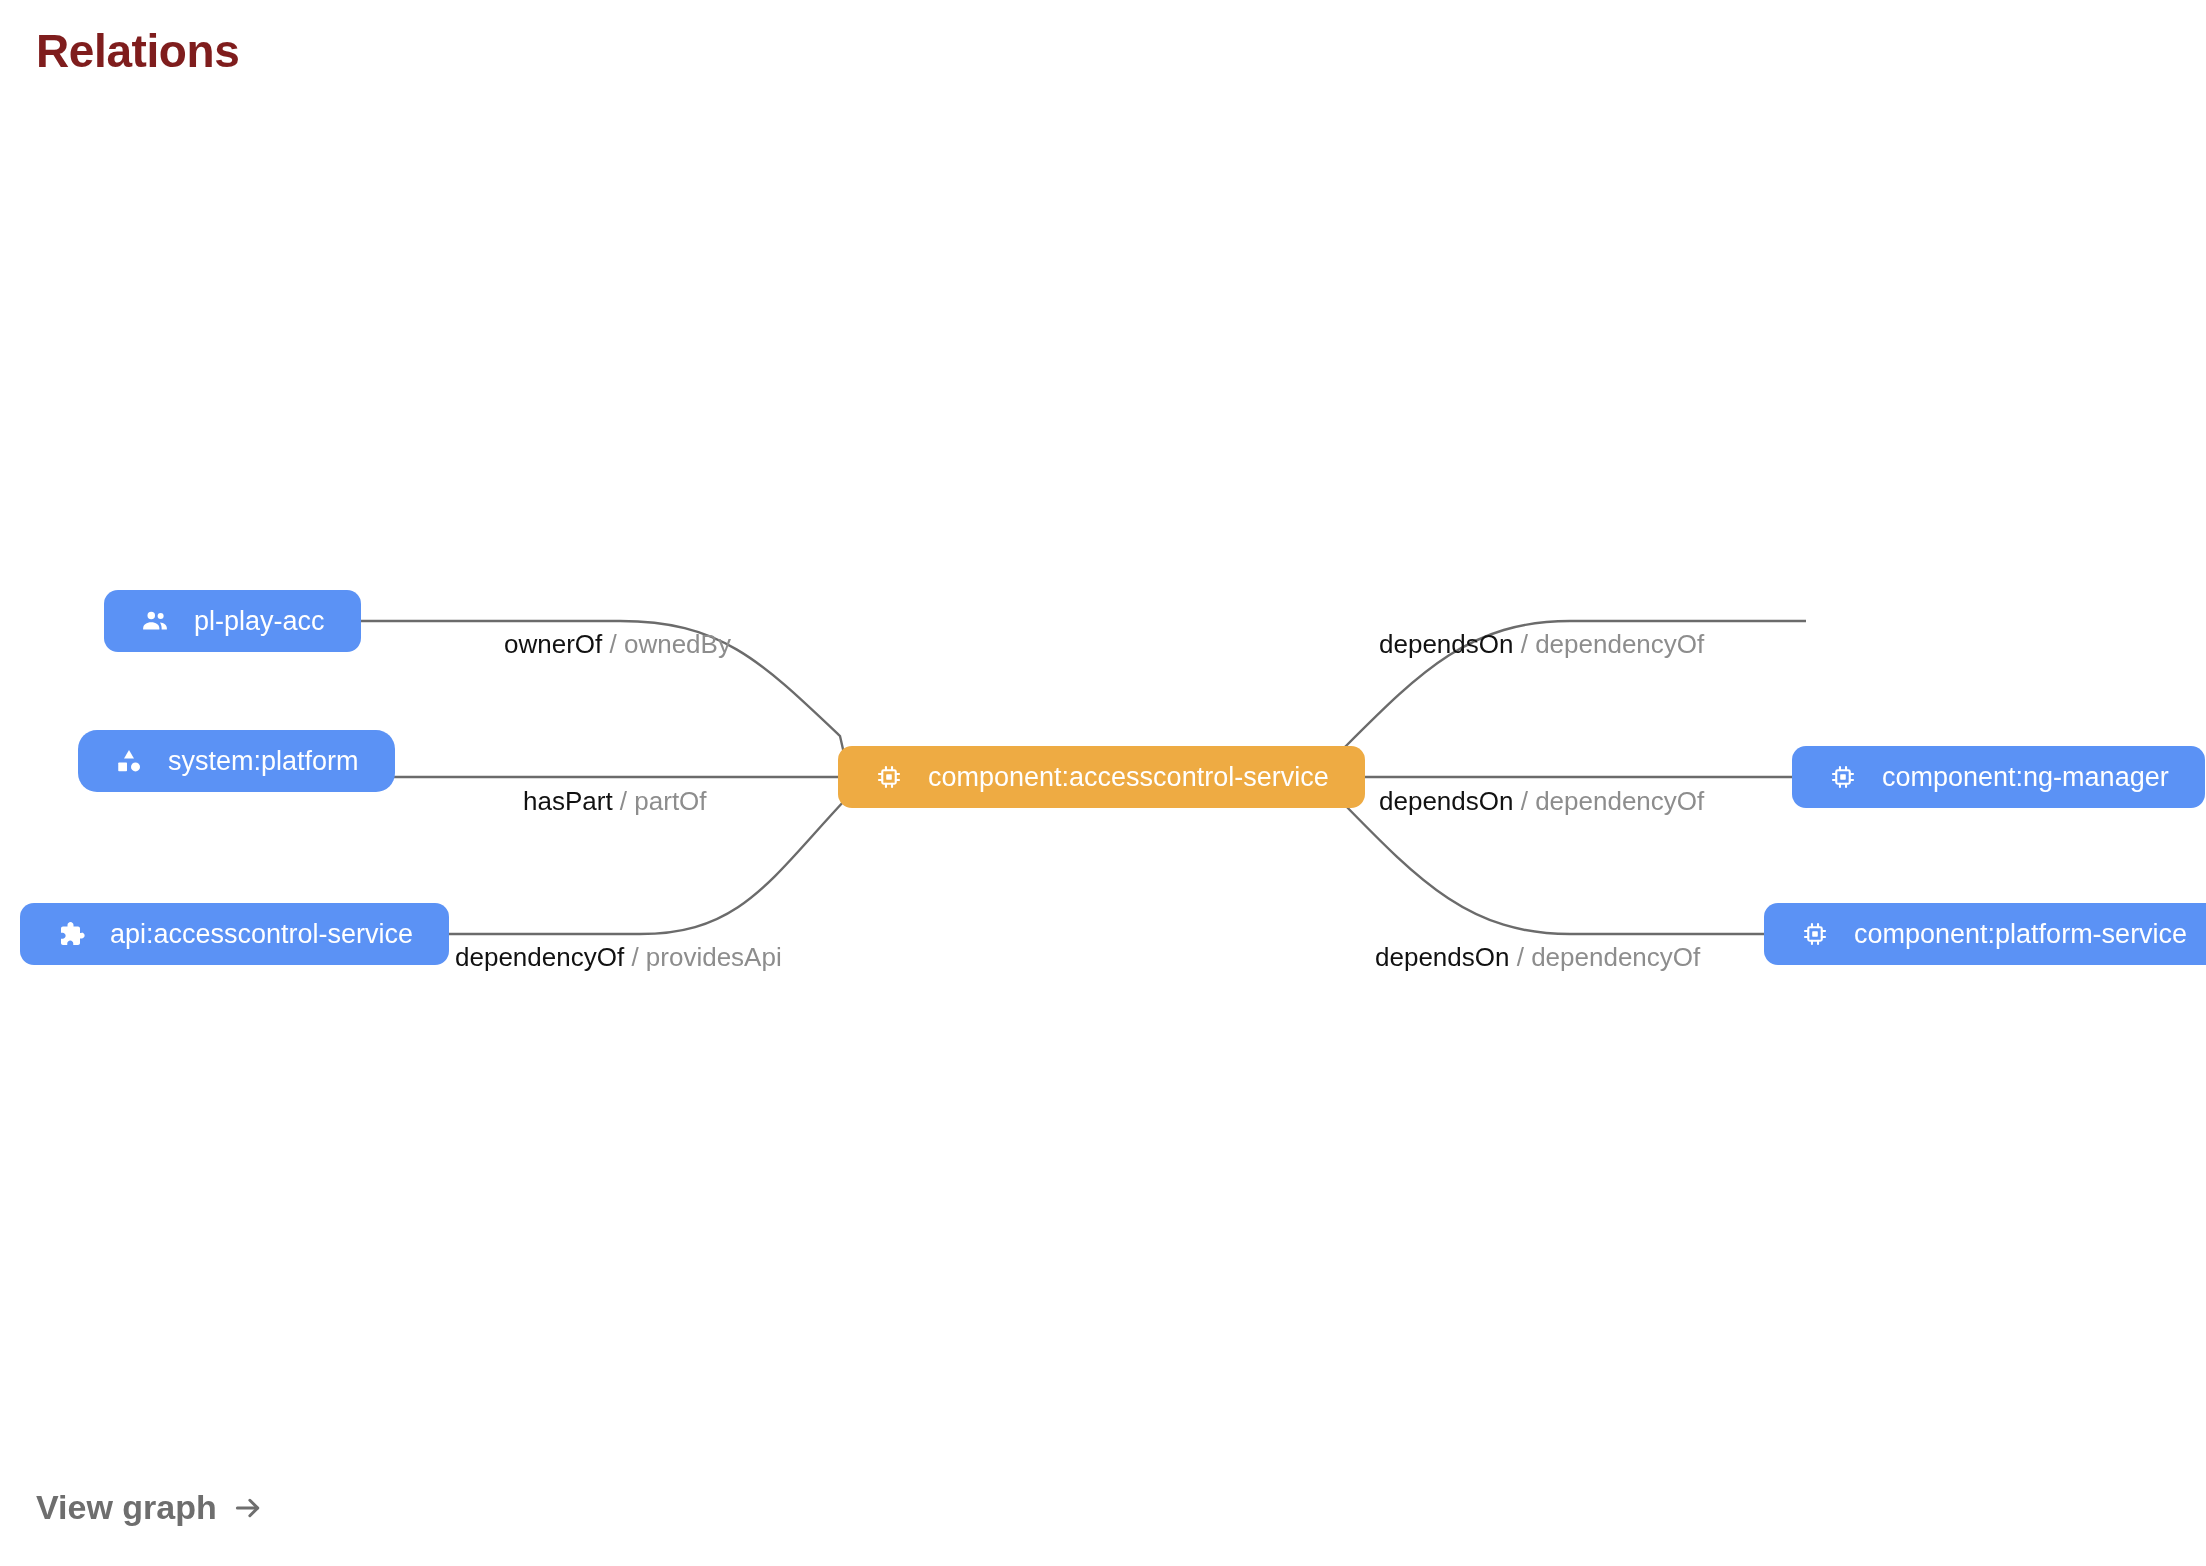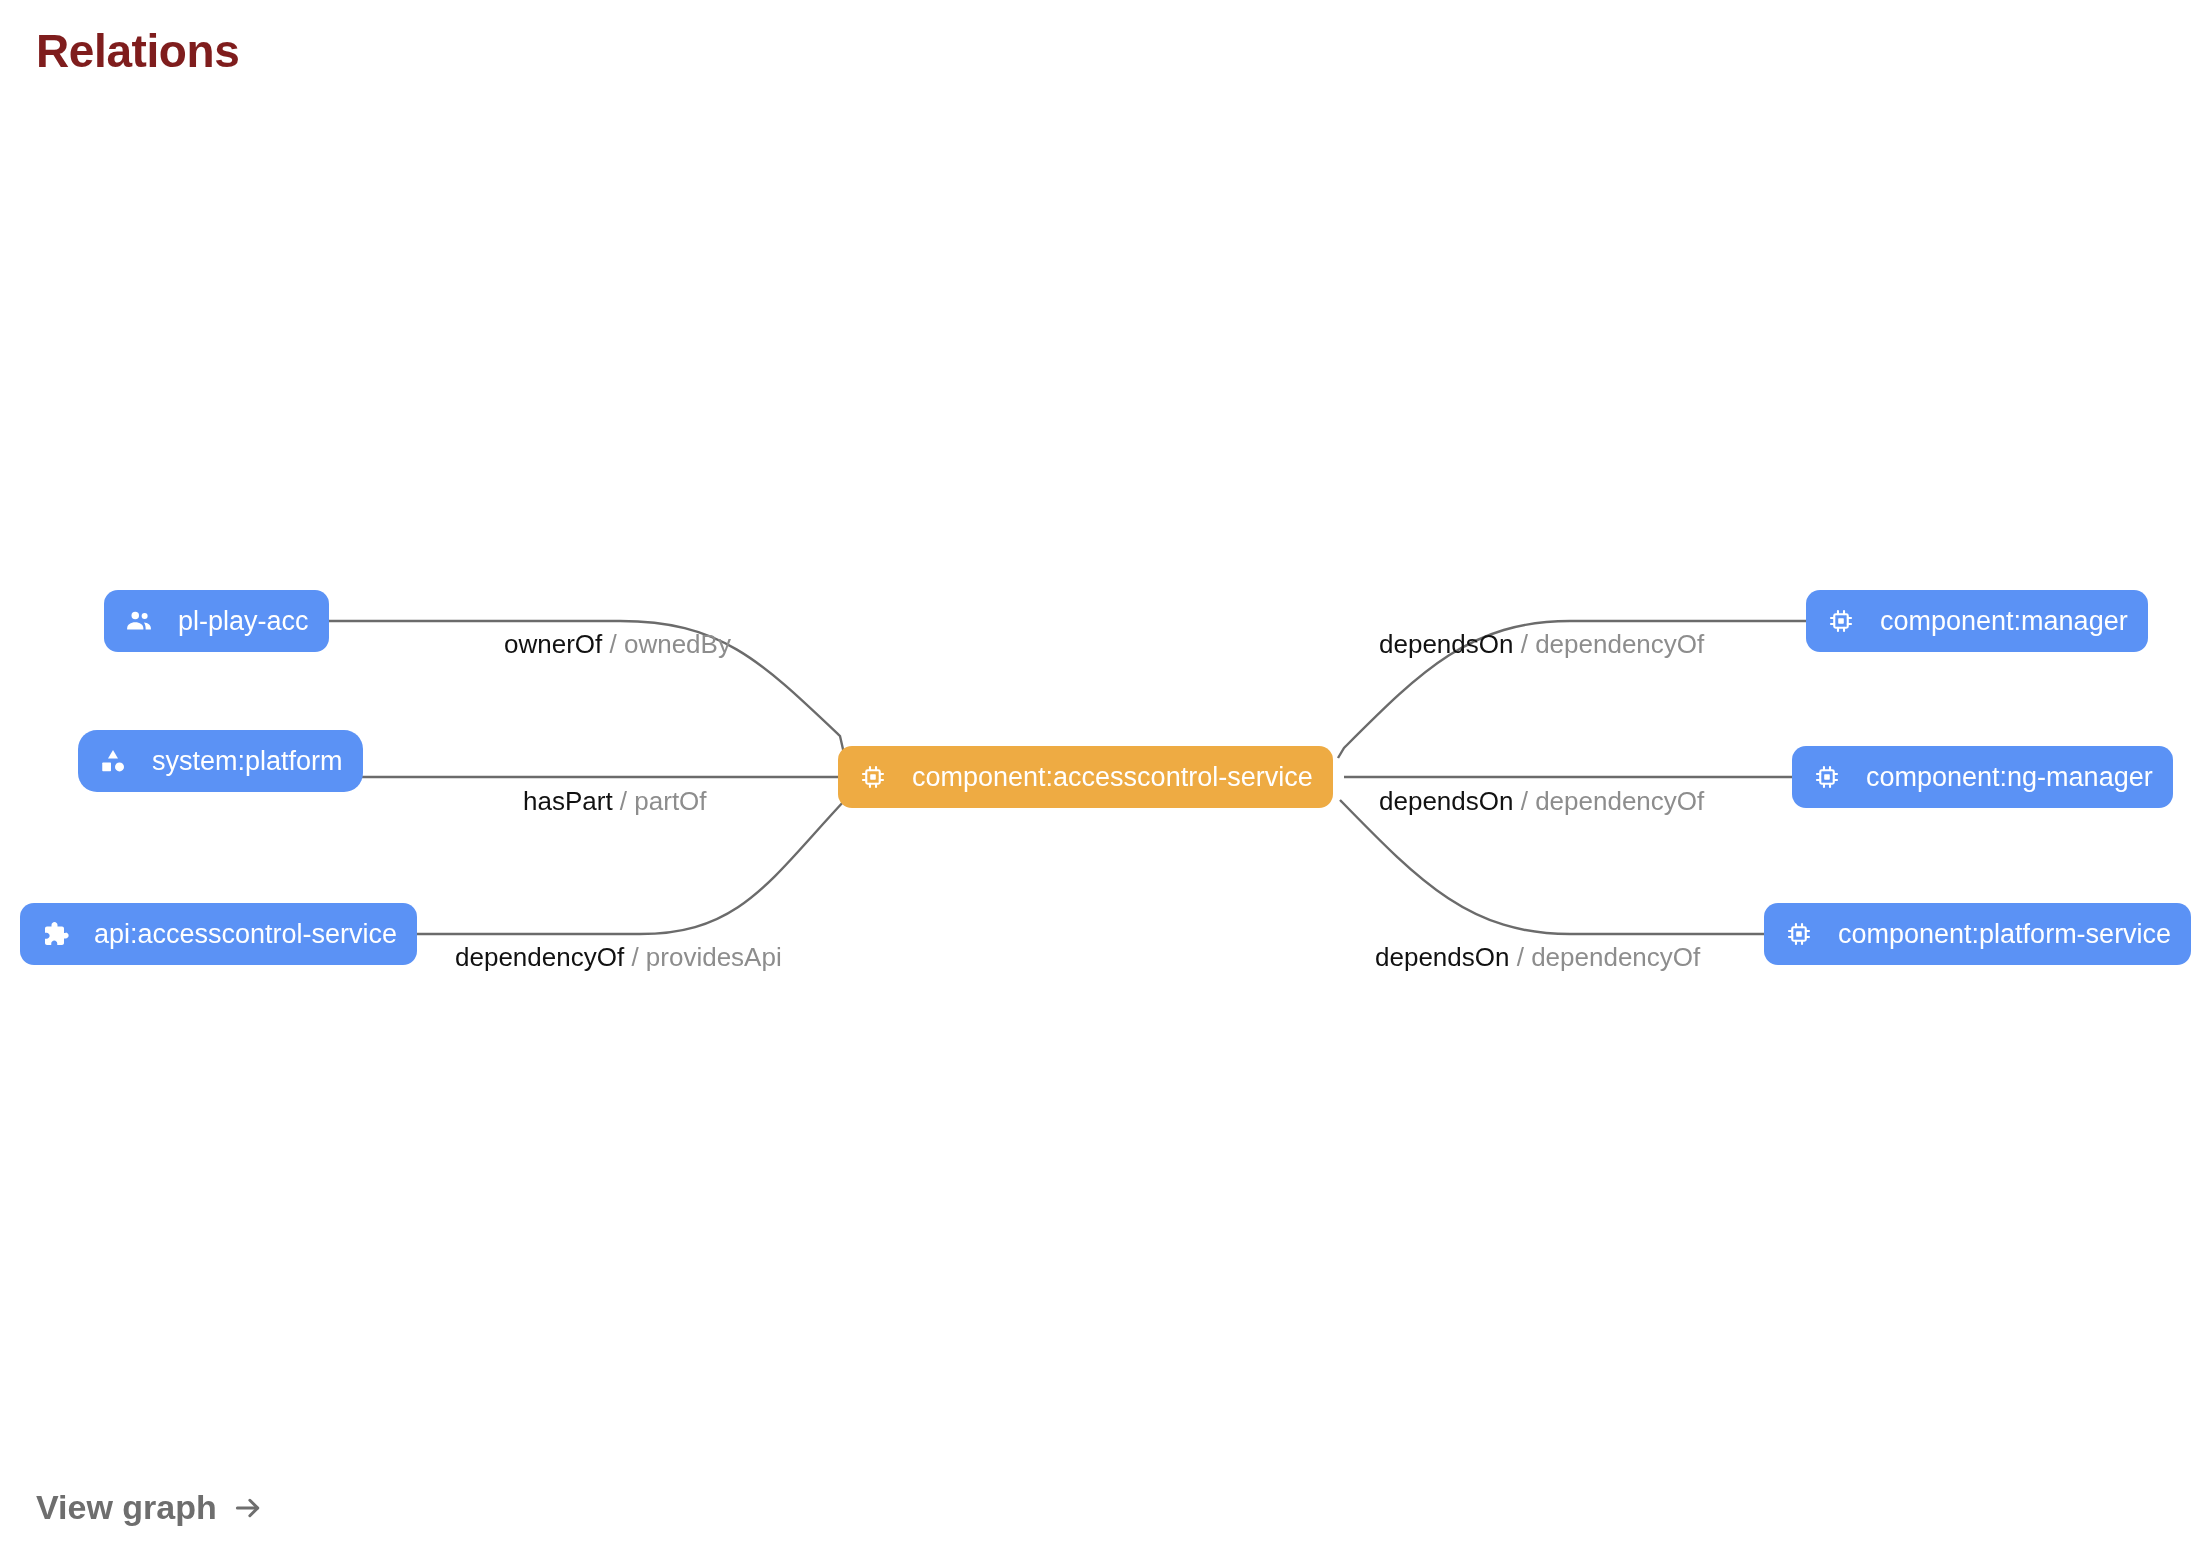--- a/index.html
+++ b/index.html
@@ -45,21 +45,21 @@
 
   
   .node {
     position: absolute;
     display: flex;
     align-items: center;
     height: 62px;
     border-radius: 14px;
     background: #5b92f5;
     color: #ffffff;
-    padding: 0 20px;
+    padding: 0 36px;
     white-space: nowrap;
   }
   .node .node-icon {
     display: inline-flex;
     align-items: center;
     justify-content: center;
     width: 30px;
     height: 30px;
     flex: 0 0 auto;
   }
@@ -168,30 +168,20 @@
       <span class="node-icon">
         <svg width="28" height="28" viewBox="0 0 24 24" fill="none" stroke="#ffffff" stroke-width="1.8">
           <rect x="6.2" y="6.2" width="11.6" height="11.6" rx="1.2"></rect>
           <rect x="9.6" y="9.6" width="4.8" height="4.8" rx="0.6" fill="#ffffff" stroke="none"></rect>
           <path d="M9.4 6.2V3.4M14.6 6.2V3.4M9.4 20.6v-2.8M14.6 20.6v-2.8M6.2 9.4H3.4M6.2 14.6H3.4M20.6 9.4h-2.8M20.6 14.6h-2.8" stroke-linecap="round"></path>
         </svg>
       </span>
       <span class="node-label">component:accesscontrol-service</span>
     </div>
 
-    <div class="node" style="left:1806px; top:590px;">
-      <span class="node-icon">
-        <svg width="28" height="28" viewBox="0 0 24 24" fill="none" stroke="#ffffff" stroke-width="1.8">
-          <rect x="6.2" y="6.2" width="11.6" height="11.6" rx="1.2"></rect>
-          <rect x="9.6" y="9.6" width="4.8" height="4.8" rx="0.6" fill="#ffffff" stroke="none"></rect>
-          <path d="M9.4 6.2V3.4M14.6 6.2V3.4M9.4 20.6v-2.8M14.6 20.6v-2.8M6.2 9.4H3.4M6.2 14.6H3.4M20.6 9.4h-2.8M20.6 14.6h-2.8" stroke-linecap="round"></path>
-        </svg>
-      </span>
-      <span class="node-label">component:manager</span>
-    </div>
 
     <div class="node" style="left:1792px; top:746px;">
       <span class="node-icon">
         <svg width="28" height="28" viewBox="0 0 24 24" fill="none" stroke="#ffffff" stroke-width="1.8">
           <rect x="6.2" y="6.2" width="11.6" height="11.6" rx="1.2"></rect>
           <rect x="9.6" y="9.6" width="4.8" height="4.8" rx="0.6" fill="#ffffff" stroke="none"></rect>
           <path d="M9.4 6.2V3.4M14.6 6.2V3.4M9.4 20.6v-2.8M14.6 20.6v-2.8M6.2 9.4H3.4M6.2 14.6H3.4M20.6 9.4h-2.8M20.6 14.6h-2.8" stroke-linecap="round"></path>
         </svg>
       </span>
       <span class="node-label">component:ng-manager</span>

